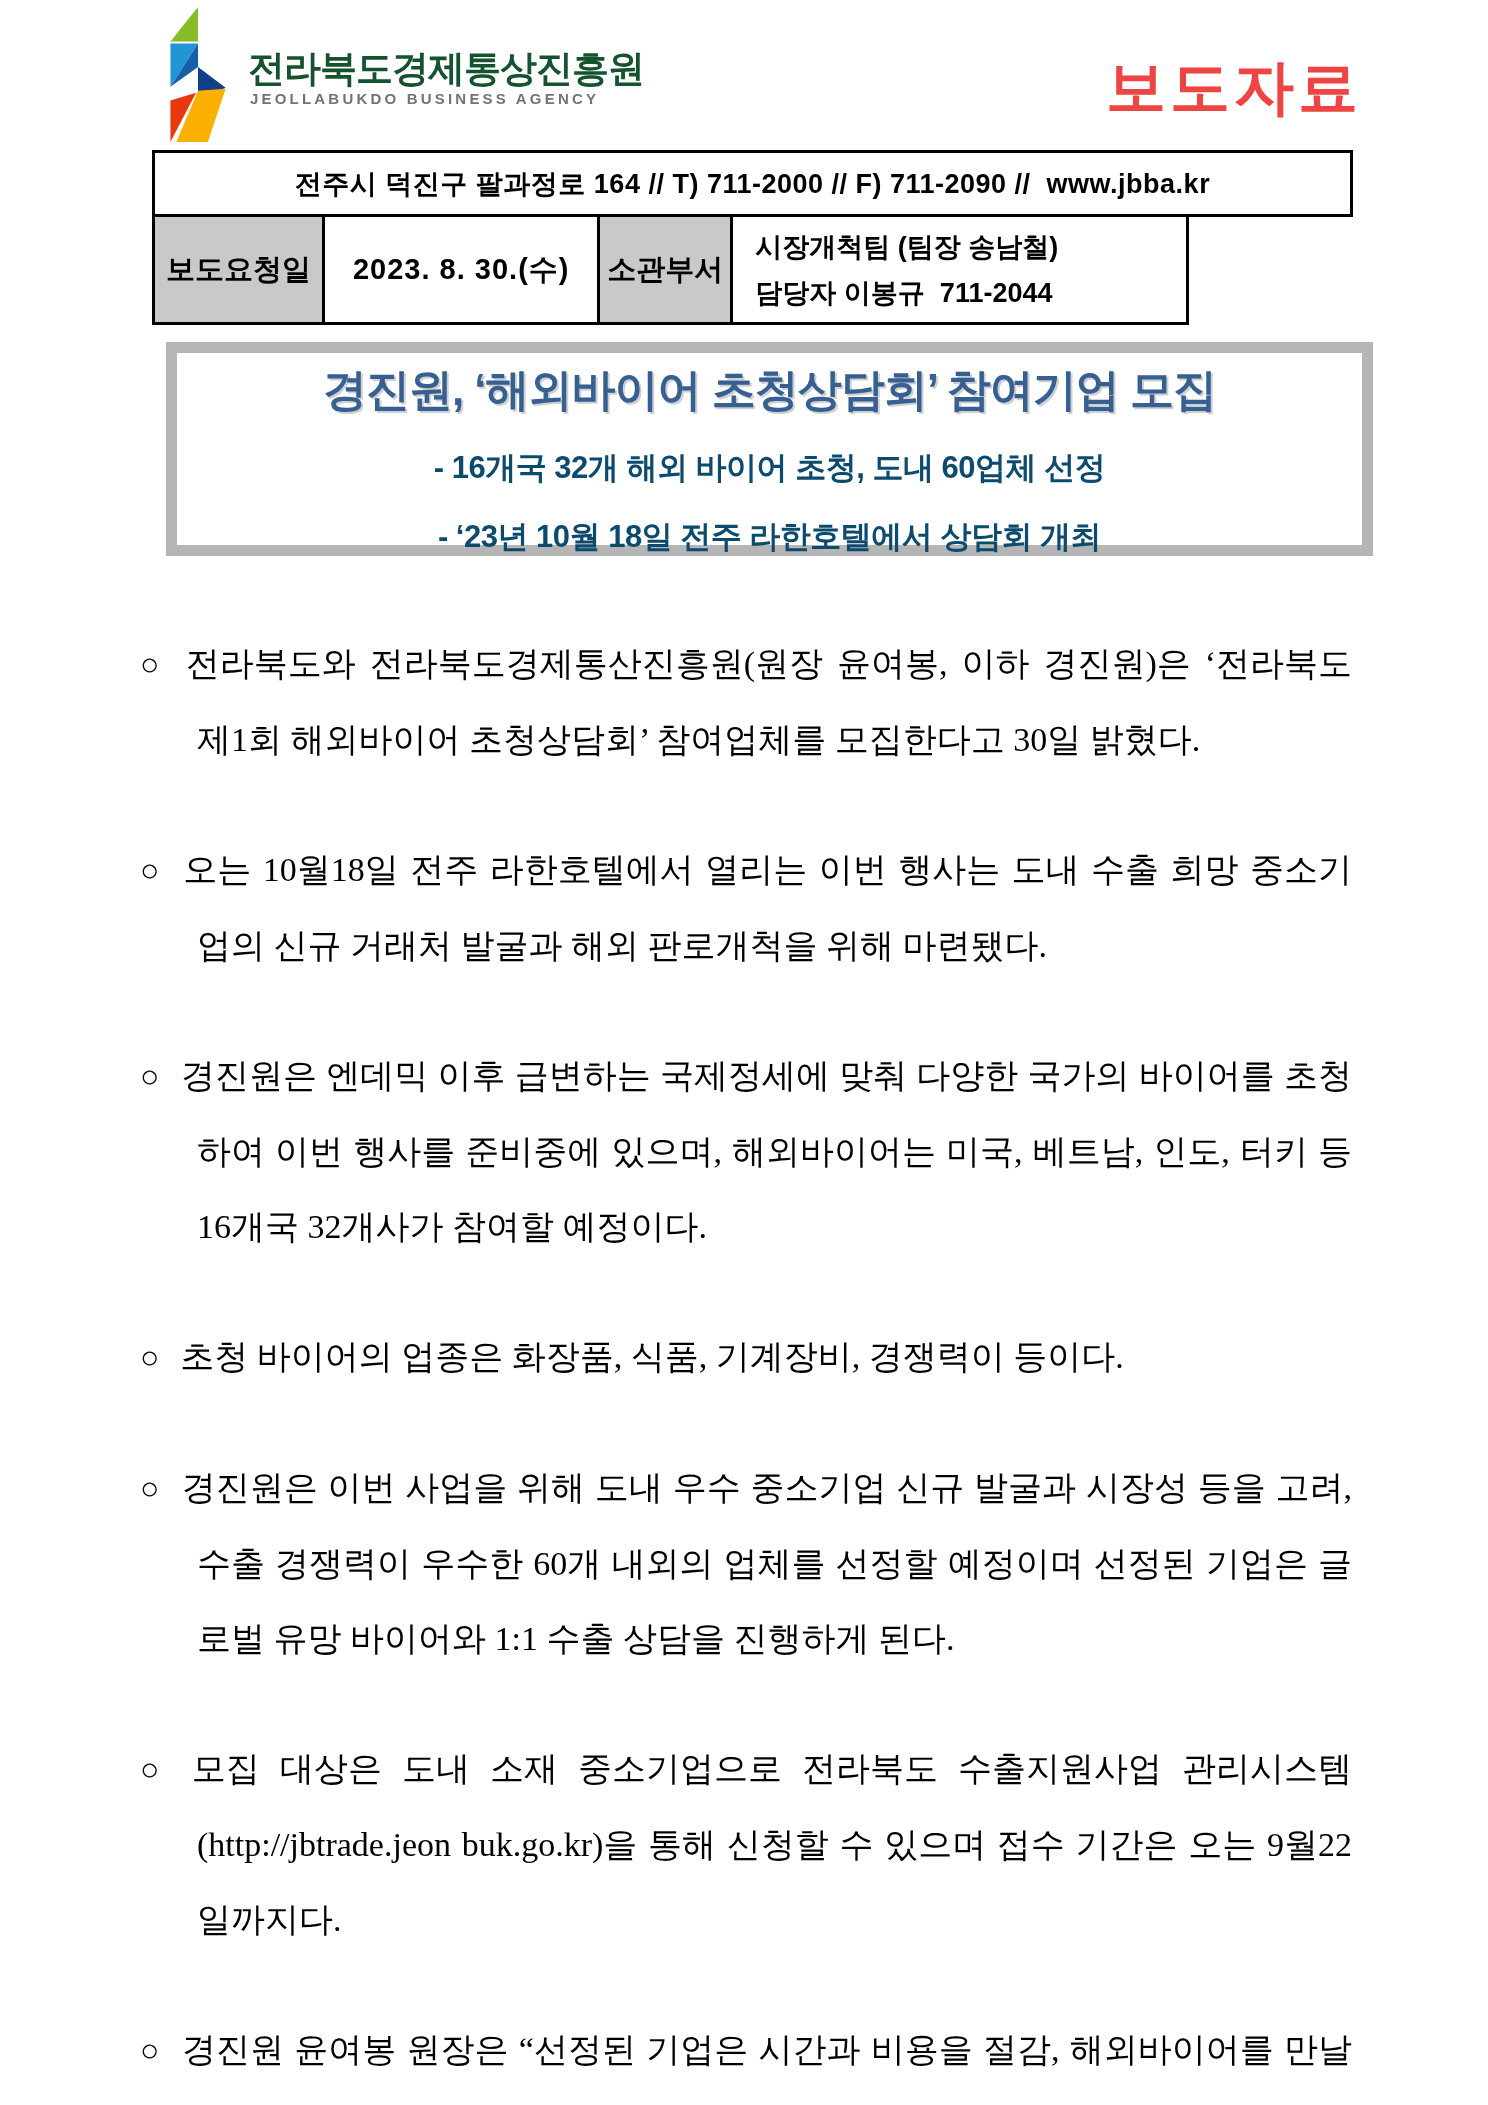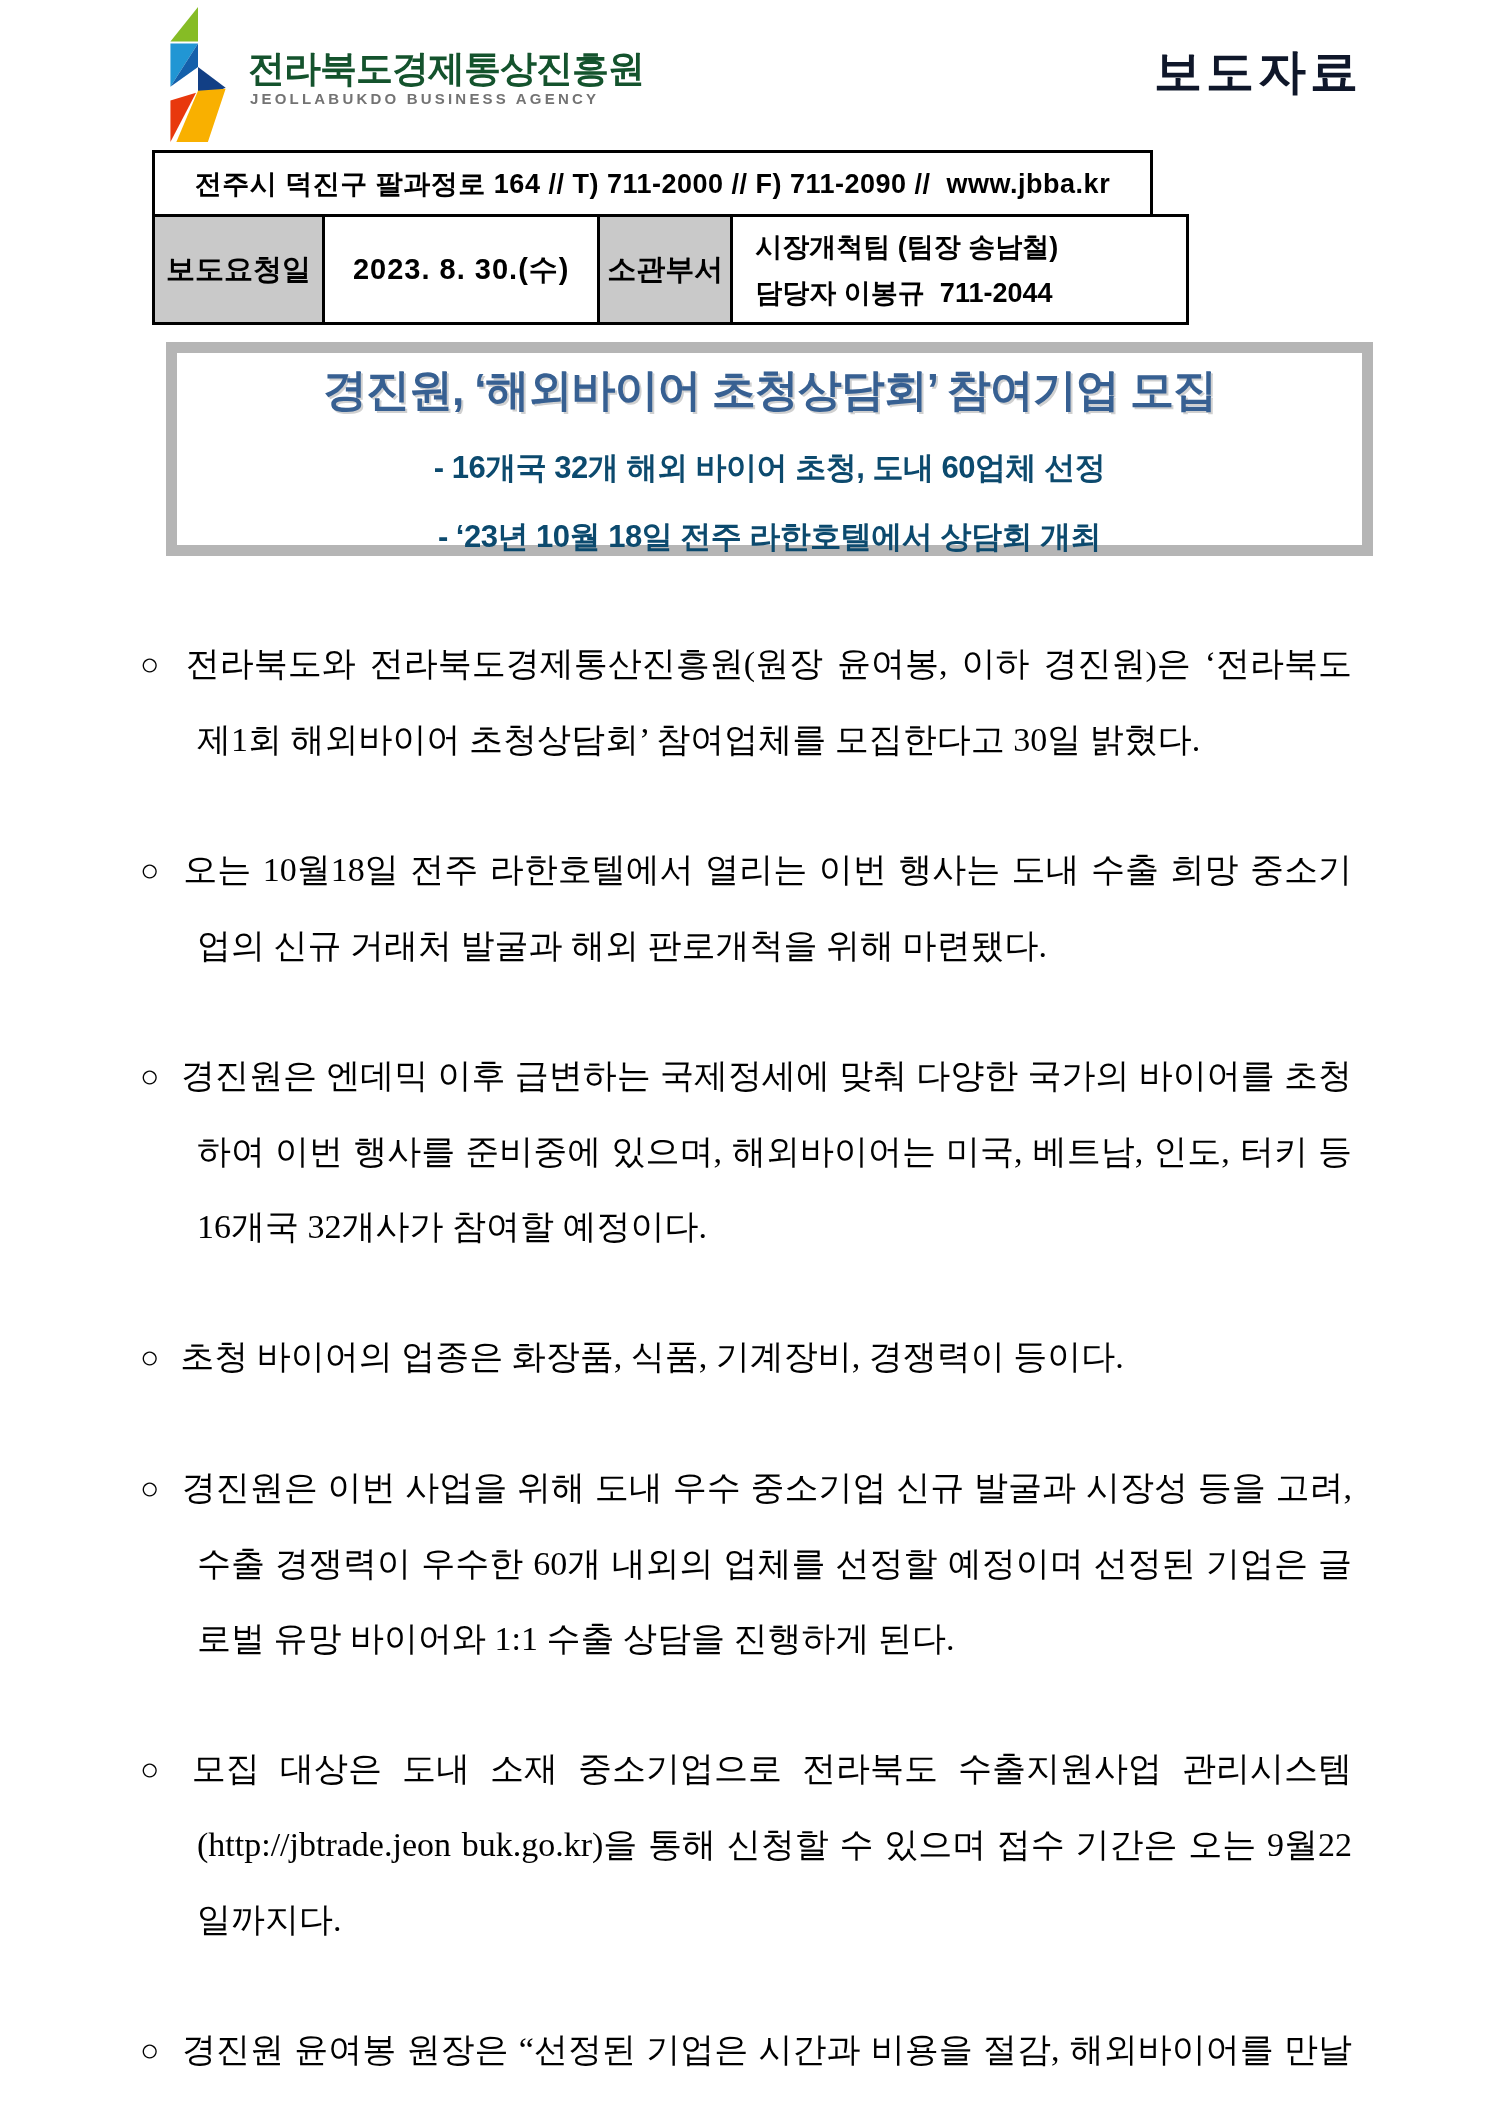--- a/index.html
+++ b/index.html
@@ -18,27 +18,27 @@
     position:absolute;left:248px;top:44px;
     font-size:37px;font-weight:bold;letter-spacing:-1px;color:#14532d;
     white-space:nowrap;
   }
   .agency-name-en{
     position:absolute;left:250px;top:90px;
     font-size:15px;font-weight:bold;letter-spacing:3.2px;color:#737373;
     white-space:nowrap;
   }
   .doc-type{
-    position:absolute;right:126px;top:40px;
-    font-size:48px;font-weight:900;letter-spacing:4px;color:#0f172a;
+    position:absolute;right:126px;top:48px;
+    font-size:60px;font-weight:900;letter-spacing:4px;color:#ef4444;
     white-space:nowrap;
   }
   
   .address-box{
-    position:absolute;left:152px;top:150px;width:1001px;height:67px;
+    position:absolute;left:152px;top:150px;width:1201px;height:67px;
     border:3px solid #000;box-sizing:border-box;
     display:flex;align-items:center;justify-content:center;
     font-size:27px;font-weight:bold;letter-spacing:0.5px;
     white-space:pre;
   }
   
   .info-table{
     position:absolute;left:152px;top:214px;width:1037px;height:111px;
     border:3px solid #000;box-sizing:border-box;
     display:flex;align-items:stretch;

